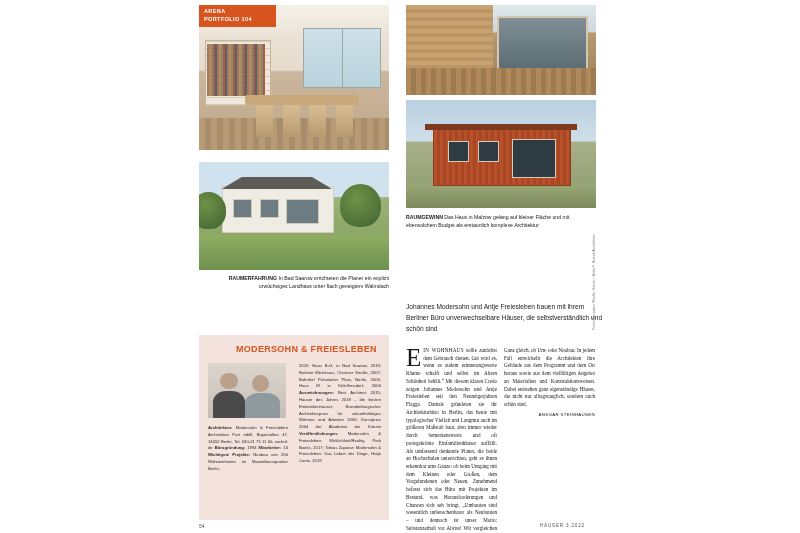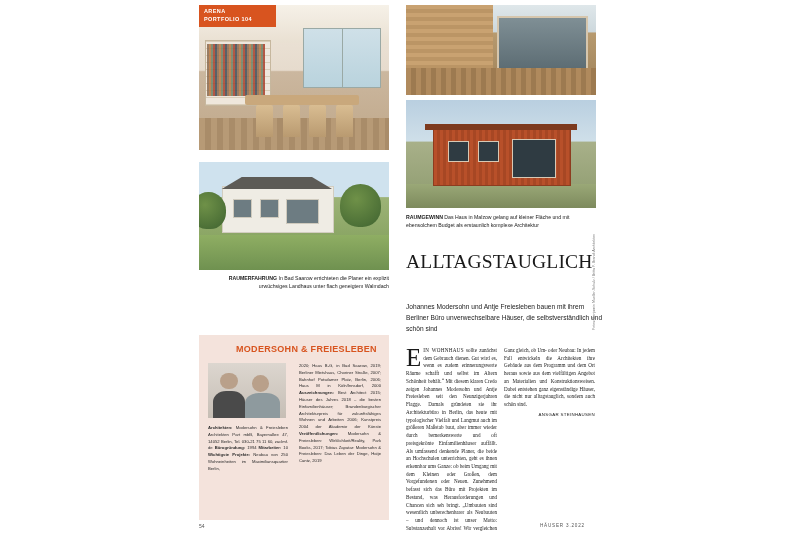--- a/index.html
+++ b/index.html
@@ -482,21 +482,20 @@
         <div class="win2" style="left:38%;top:38%;width:10%;height:18%"></div>
         <div class="win2" style="left:56%;top:36%;width:22%;height:34%"></div>
       </div>
     </div>
 
     <div class="cap-right">
       <b>RAUMGEWINN</b><span> Das Haus in Malzow gelang auf kleiner Fläche und mit ebensolchem Budget als erstaunlich komplexe Architektur</span>
     </div>
 
     <div class="headline">
-      <div>ALLTAGSTAUGLICH</div>
     </div>
 
     <div class="standfirst">Johannes Modersohn und Antje Freiesleben bauen mit ihrem Berliner Büro unverwechselbare Häuser, die selbstverständlich und schön sind</div>
 
     <div class="body-col-1">
       <span class="dropcap">E</span><span class="smallcaps-lead">IN WOHNHAUS</span><span> sollte zunächst dem Gebrauch dienen. Gut wird es, wenn es zudem erinnerungswerte Räume schafft und selbst im Altern Schönheit behält.“ Mit diesem klaren Credo zeigen Johannes Modersohn und Antje Freiesleben seit den Neunzigerjahren Flagge. Damals gründeten sie ihr Architekturbüro in Berlin, das heute mit typologischer Vielfalt und Langmut auch im größeren Maßstab baut, aber immer wieder durch bemerkenswerte und oft preisgekrönte Einfamilienhäuser auffällt. Als umfassend denkende Planer, die beide an Hochschulen unterrichten, geht es ihnen erkennbar ums Ganze: ob beim Umgang mit dem Kleinen oder Großen, dem Vorgefundenen oder Neuen.
 
 Zunehmend befasst sich das Büro mit Projekten im Bestand, was Herausforderungen und Chancen sich seh bringt. „Umbauten sind wesentlich unberechenbarer als Neubauten – und dennoch ist unser Motto: Substanzerhalt vor Abriss! Wir vergleichen das gern mit dem Zahnarzt: Früher hat man älteren Menschen ganze neue Gebisse eingesetzt, heute sorgt man sich meinen viel jeden einzelnen zu erhalten–den Zahn“, so Antje Freiesleben.</span>
     </div>
 

